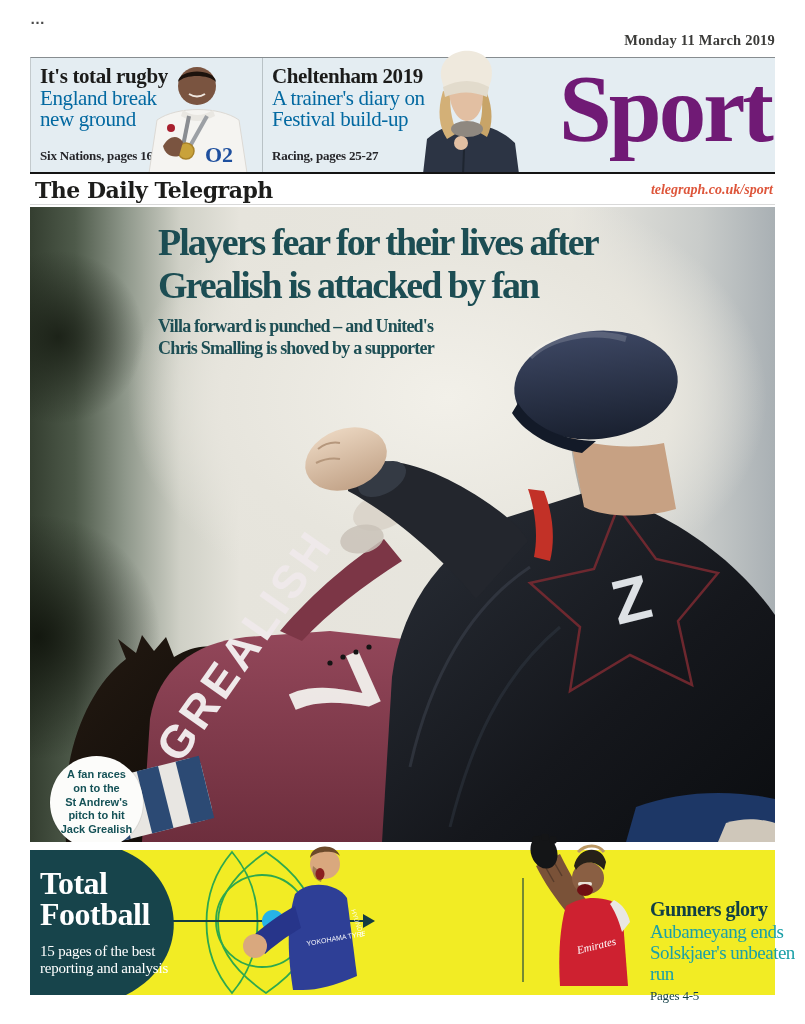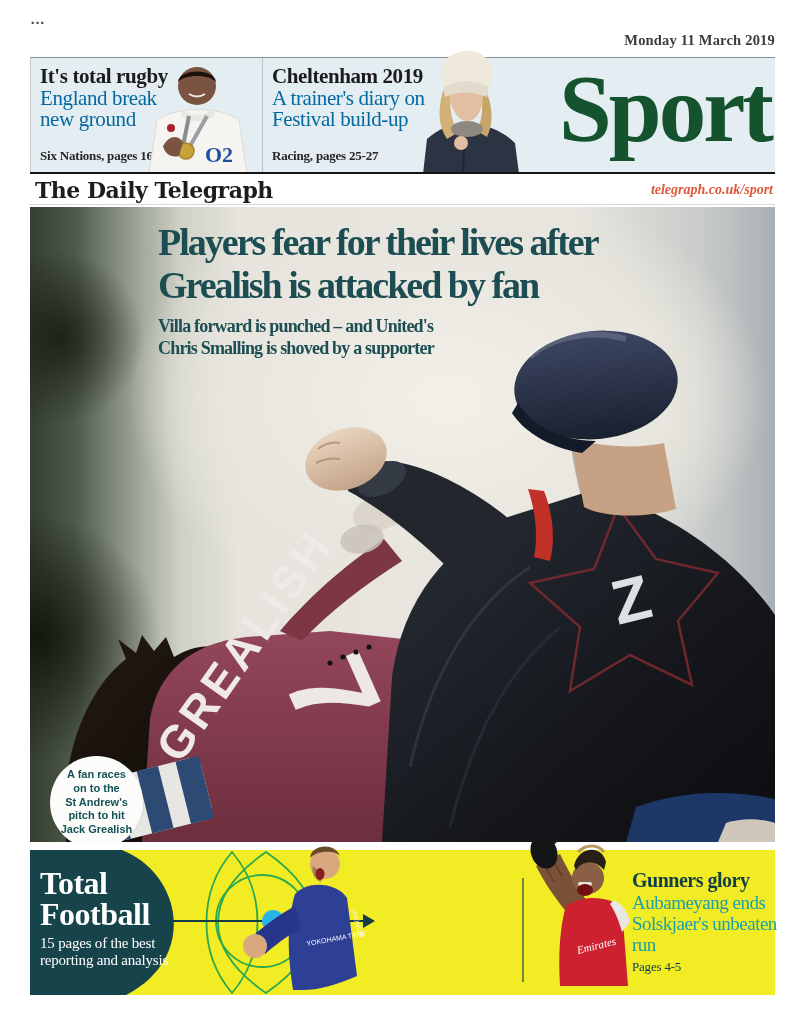--- a/index.html
+++ b/index.html
@@ -18,21 +18,21 @@
     background:#e4edf2; border-top:1px solid #878d90; border-left:1px solid #c3cacd;}
   .promo{ position:absolute; top:0; height:115px; }
   .promo-1{ left:0; width:232px; border-right:1px solid #b9c2c6;}
   .promo-2{ left:232px; width:260px;}
   .promo-text{ position:absolute; left:9px; top:7px; }
   .promo-title{ font-size:21px; font-weight:700; color:#1b1b1a; letter-spacing:-.4px; line-height:1.05;}
   .promo-sub{ font-size:21px; color:#0369a1; letter-spacing:-.4px; line-height:1.0; margin-top:1px;}
   .promo-pages{ position:absolute; left:9px; bottom:9px; font-size:13px; font-weight:700; color:#26262a; letter-spacing:-.2px;}
   .figure-svg{ position:absolute; pointer-events:none; }
   .sport-logo{ position:absolute; right:4px; top:-2px; font-size:95px; font-weight:700;
-    color:#14532d; letter-spacing:-3px; line-height:1.12; }
+    color:#701a75; letter-spacing:-3px; line-height:1.12; }
   
   .masthead-bar{ position:absolute; left:30px; top:172px; width:745px; height:33px; background:#fff;
     border-top:2px solid #141414; border-bottom:1px solid #d9d9d9;}
   .masthead-title{ position:absolute; left:5px; top:3px; font-family:"DejaVu Serif","Liberation Serif",serif;
     font-weight:700; font-size:22px; color:#1d1d1b; letter-spacing:-.5px;}
   .site-url{ position:absolute; right:2px; top:8px; font-style:italic; font-weight:700;
     font-size:14px; color:#de563b;text-align:right;}
   
   .photo{ position:absolute; left:30px; top:207px; width:745px; height:635px; overflow:hidden;
     background:
@@ -49,25 +49,25 @@
   .caption-circle{ position:absolute; left:20px; top:549px; width:93px; height:93px; border-radius:50%;
     background:#fcfcfa; z-index:6; display:flex; flex-direction:column; align-items:center; justify-content:center;
     box-shadow:0 0 0 1px rgba(0,0,0,.06);}
   .caption-circle span{ font:700 11px/1.27 "Liberation Sans","DejaVu Sans",sans-serif; color:#155257;}
   
   .bottom-band{ position:absolute; left:30px; top:850px; width:745px; height:145px; background:#f2ec24; }
   .band-el{ position:absolute; }
   .tf-shape{ left:0; top:0; width:200px; height:145px; }
   .tf-text{ left:10px; top:18px; z-index:3; color:#fff;}
   .tf-title{ font-size:32px; font-weight:700; letter-spacing:-.5px; line-height:.98;}
-  .tf-sub{ margin-top:4px; width:132px; font-size:15px; line-height:1.14; letter-spacing:-.2px;}
+  .tf-sub{ margin-top:12px; width:132px; font-size:15px; line-height:1.14; letter-spacing:-.2px;}
   .pitch-svg{ left:130px; top:0; width:230px; height:145px;}
   .story{ top:20px; cursor:pointer;}
   .story-1{ left:348px; width:142px;}
-  .story-2{ left:602px; width:145px;}
+  .story-2{ left:620px; width:145px;margin-top:29px;}
   .story-title{ font-size:20px; font-weight:700; color:#113f46; letter-spacing:-.5px; line-height:1;}
   .story-sub{ margin-top:3px; font-size:19px; color:#1ba0a8; letter-spacing:-.5px; line-height:1.1;}
   .story-page{ margin-top:3px; font-size:13px; color:#113f46; letter-spacing:-.2px;}
   .story-divider{ left:492px; top:28px; width:2px; height:104px; background:rgba(15,58,64,.55);}
   .hazard-svg{ left:195px; top:-14px; width:140px; height:162px; z-index:2;}
   .auba-svg{ left:496px; top:-16px; width:104px; height:164px; z-index:2;}
 </style>
 </head>
 <body>
 

